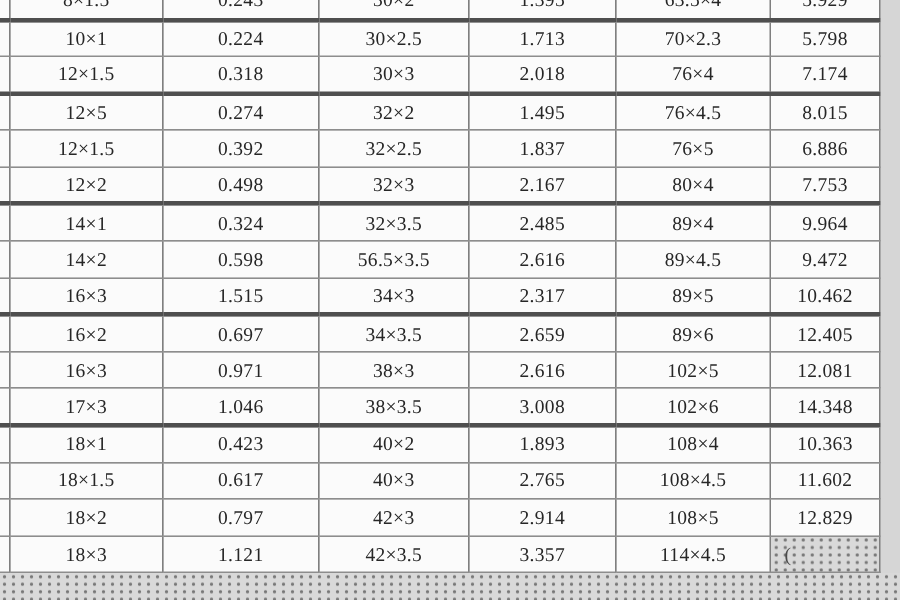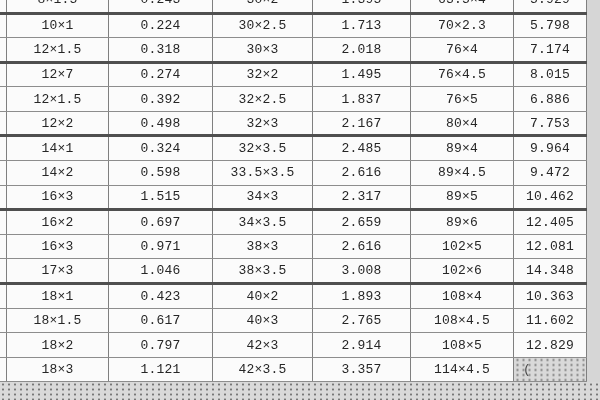--- a/index.html
+++ b/index.html
@@ -13,21 +13,21 @@
     --stipple-dot: #777777;
   }
   * { margin: 0; padding: 0; box-sizing: border-box; }
   html, body { background: #ffffff; }
   .page {
     position: relative;
     width: 600px;
     height: 400px;
     overflow: hidden;
     background: var(--page-background);
-    font-family: Liberation Mono, monospace;
+    font-family: Liberation Serif, serif;
   }
   .table-wrap {
     position: absolute;
     left: -30px;
     top: -11.6px;
   }
   table.spec-table {
     border-collapse: collapse;
     table-layout: fixed;
     width: 616px;
@@ -108,21 +108,21 @@
             <td></td>
             <td>12×1.5</td>
             <td>0.318</td>
             <td>30×3</td>
             <td>2.018</td>
             <td>76×4</td>
             <td>7.174</td>
           </tr>
           <tr>
             <td></td>
-            <td>12×7</td>
+            <td>12×5</td>
             <td>0.274</td>
             <td>32×2</td>
             <td>1.495</td>
             <td>76×4.5</td>
             <td>8.015</td>
           </tr>
           <tr>
             <td></td>
             <td>12×1.5</td>
             <td>0.392</td>
@@ -146,21 +146,21 @@
             <td>0.324</td>
             <td>32×3.5</td>
             <td>2.485</td>
             <td>89×4</td>
             <td>9.964</td>
           </tr>
           <tr>
             <td></td>
             <td>14×2</td>
             <td>0.598</td>
-            <td>33.5×3.5</td>
+            <td>56.5×3.5</td>
             <td>2.616</td>
             <td>89×4.5</td>
             <td>9.472</td>
           </tr>
           <tr class="group-end">
             <td></td>
             <td>16×3</td>
             <td>1.515</td>
             <td>34×3</td>
             <td>2.317</td>

